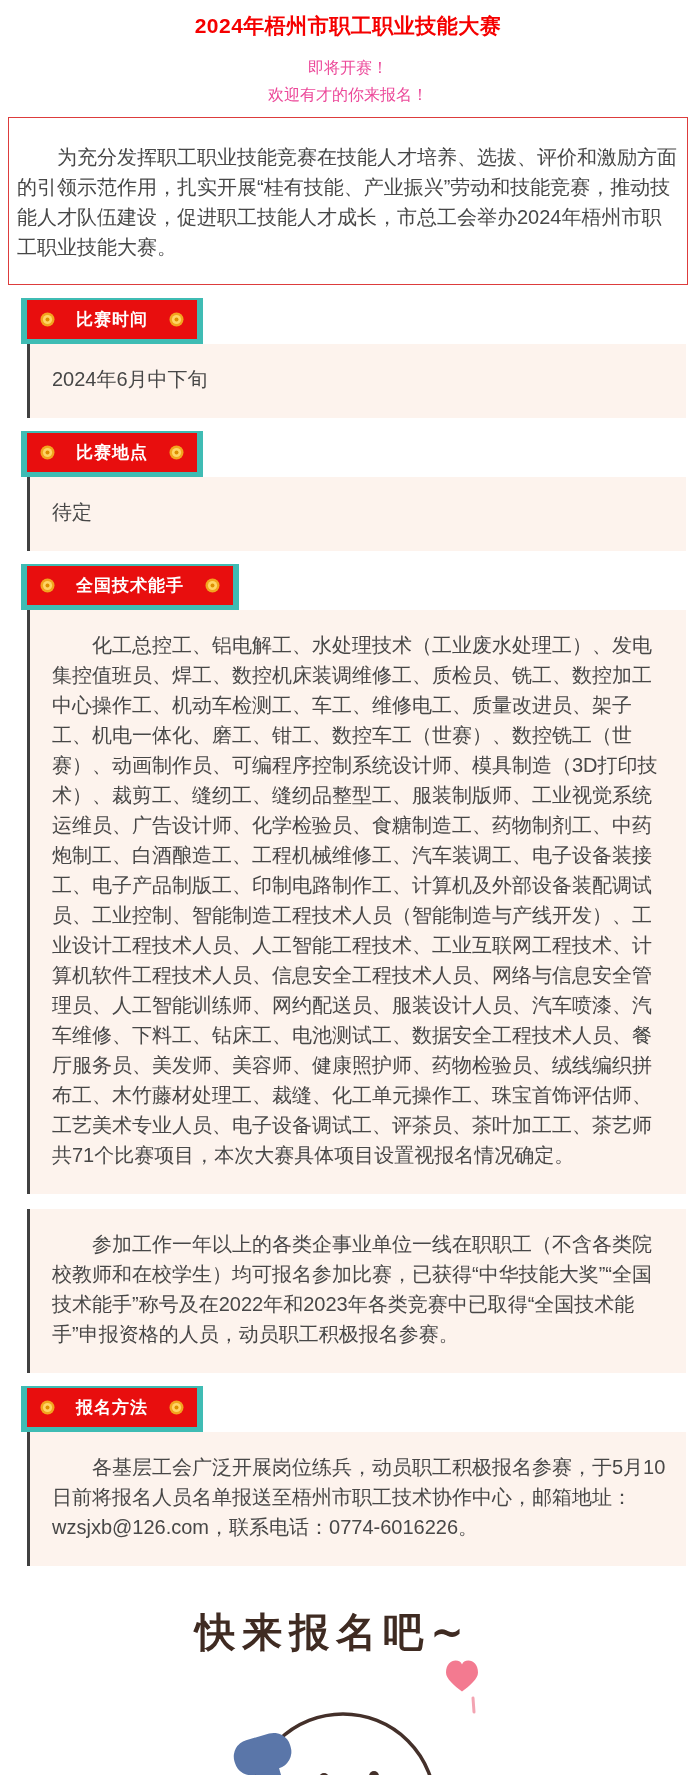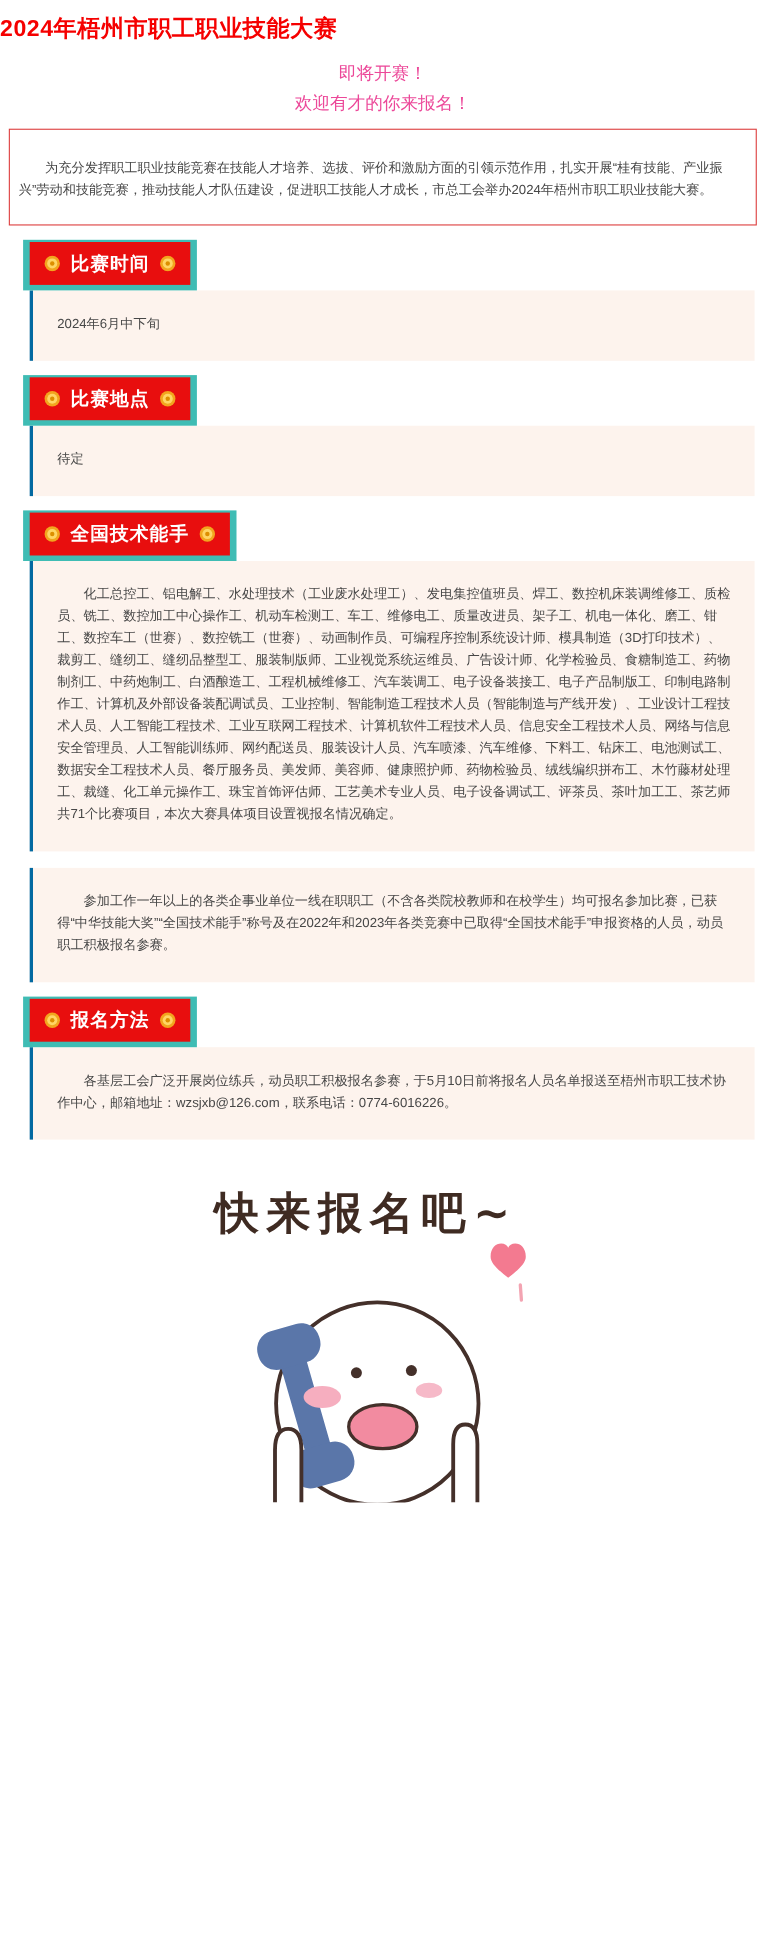--- a/index.html
+++ b/index.html
@@ -7,49 +7,49 @@
     width:696px;
     font-family:"Liberation Sans","DejaVu Sans",sans-serif;
     color:#4a4a4a;
     -webkit-font-smoothing:antialiased;
   }
   .page{width:696px;overflow:hidden;}
 
   
   .title{
     color:#f50000;font-size:21px;font-weight:bold;
-    margin:12px 0 14px;letter-spacing:.5px;
+    text-align:center;margin:12px 0 14px;letter-spacing:.5px;
   }
   .subtitle{
     font-size:16px;color:#ec4899;text-align:center;line-height:27px;margin:0;
   }
 
   
   .intro-box{
     border:1px solid #dd3c3c;margin:9px 8px 0 8px;padding:24px 8px 22px 8px;background:#fff;
   }
-  .para{font-size:12px;line-height:20px;color:#474747;margin:0;}
+  .para{font-size:20px;line-height:30px;color:#474747;margin:0;}
   .indent{text-indent:2em;}
 
   
   .section{margin-top:15px;}
   .badge-wrap{position:relative;display:inline-block;margin-left:27px;}
   .badge-wrap .teal{
     position:absolute;left:-6px;right:-6px;top:-2px;bottom:-5px;background:#3fbcb4;
   }
   .badge{
-    position:relative;display:flex;align-items:center;gap:9px;
+    position:relative;display:flex;align-items:center;gap:21px;
     background:#e80e0e;padding:8px 13px;
   }
   .badge-label{color:#ffffff;font-size:17px;font-weight:bold;letter-spacing:1px;}
   .coin{display:block;}
 
   
   .content-box{
-    background:#fdf3ed;border-left:3px solid #0369a1;
+    background:#fdf3ed;border-left:3px solid #404040;
     margin:5px 10px 0 27px;padding:20px 20px 24px 22px;
   }
 
   
   .sticker-wrap{text-align:center;margin-top:30px;}
   .sticker-caption{
     font-weight:bold;fill:#3f2b22;font-size:40px;letter-spacing:7px;
     font-family:"DejaVu Sans","Liberation Sans",sans-serif;
   }
 </style>

